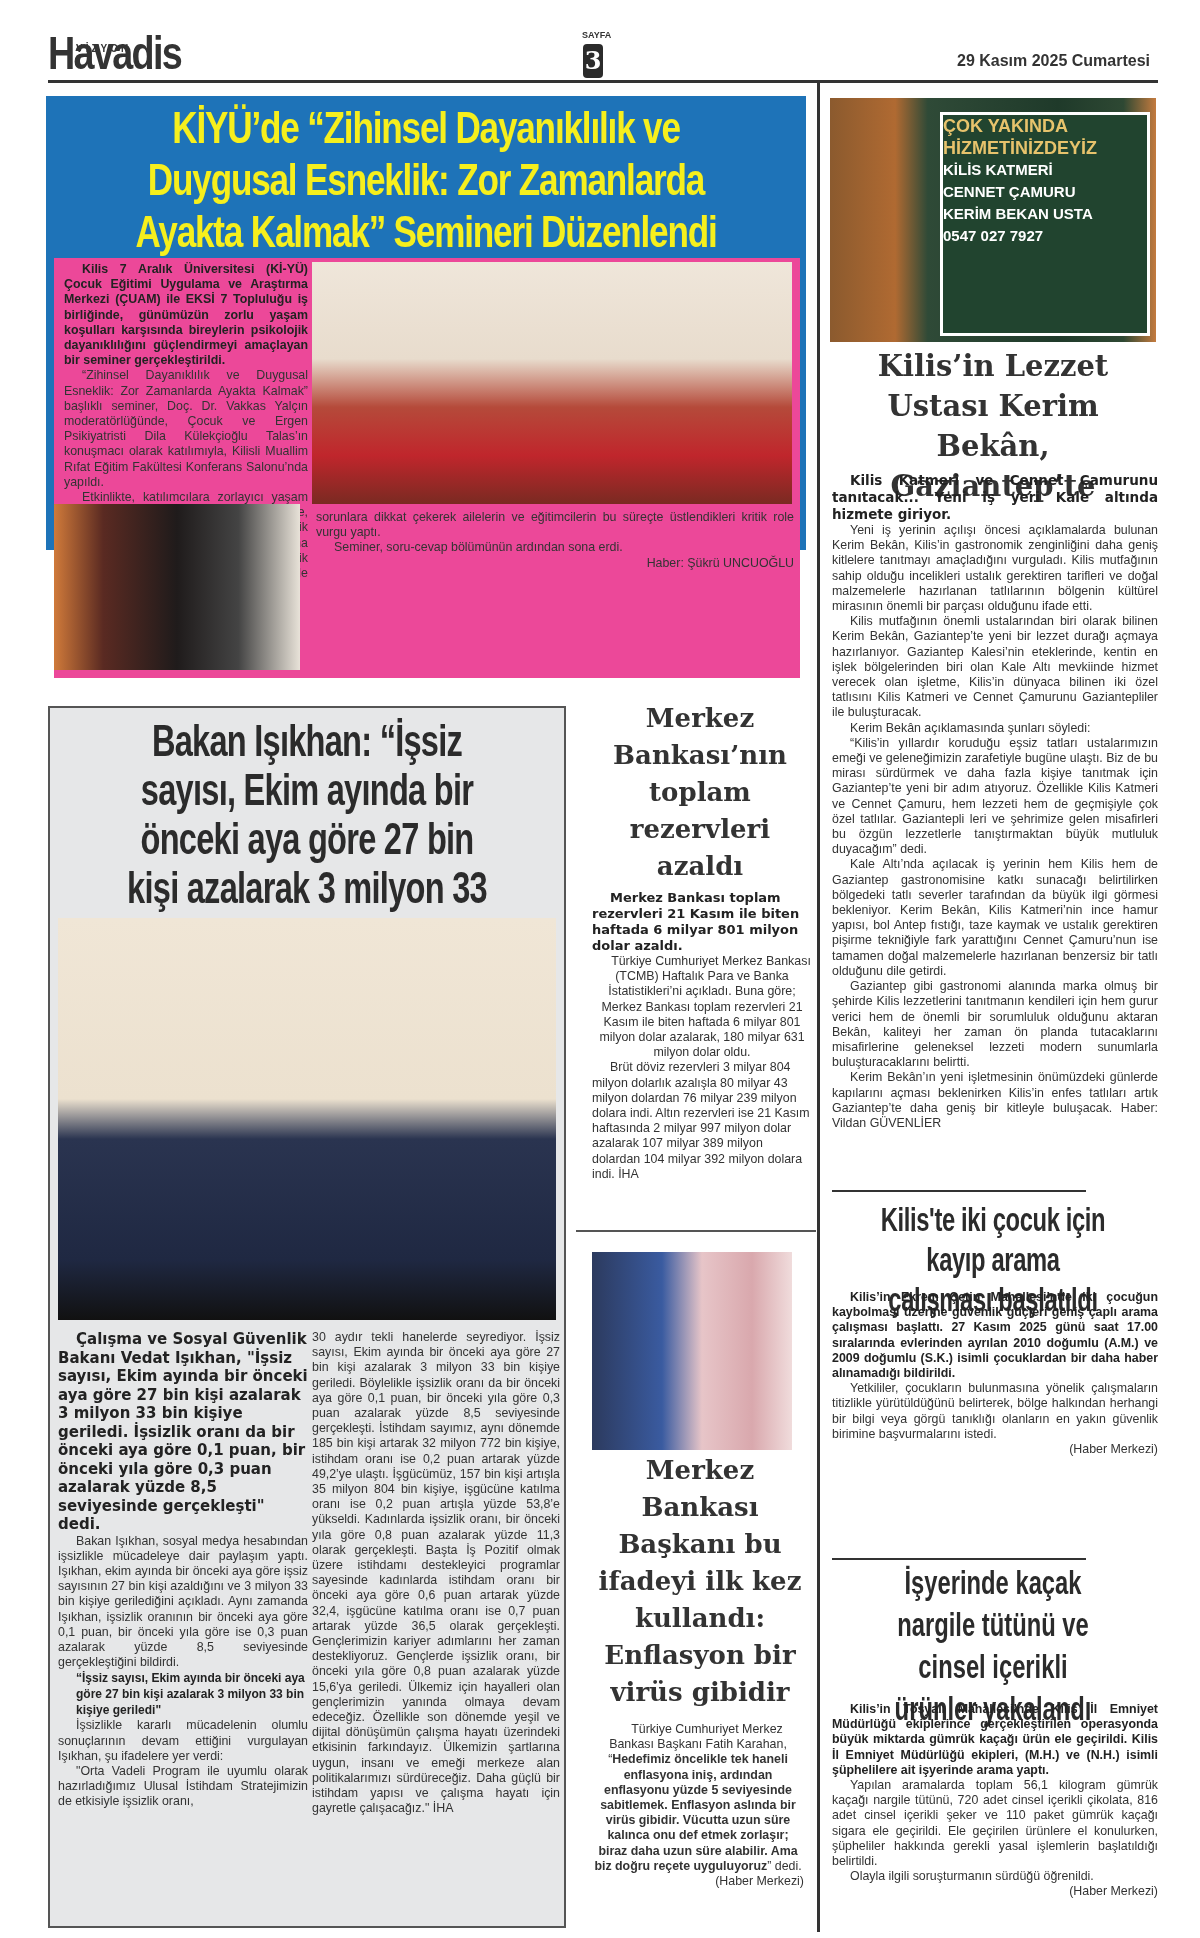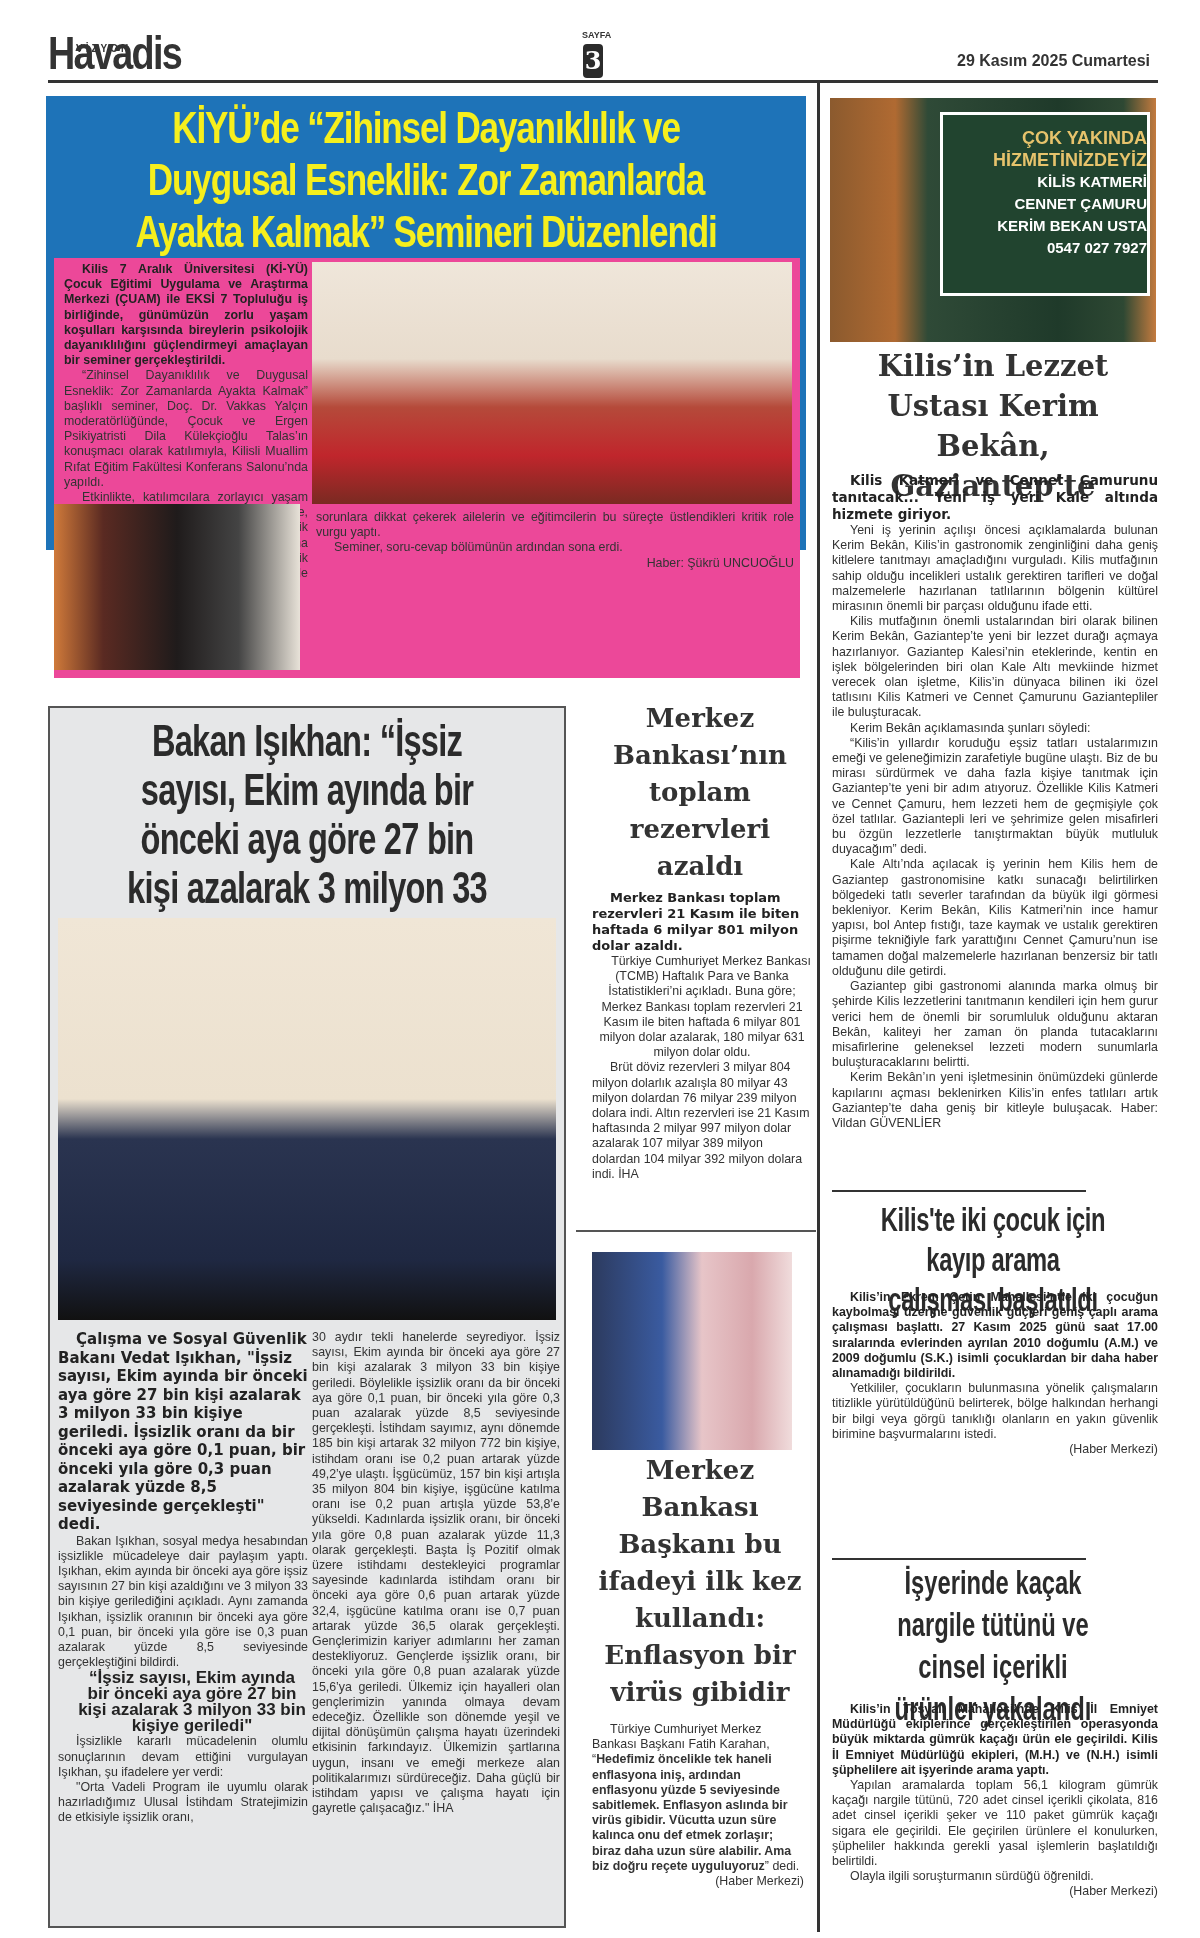--- a/index.html
+++ b/index.html
@@ -28,21 +28,21 @@
   #kiyu-box{left:46px;top:96px;width:760px;height:454px;background:#1e73b8;border:2px solid #1e73b8}
   #kiyu-inner{position:absolute;left:6px;top:160px;width:746px;height:420px;background:#ec4899}
   #kiyu-title{position:absolute;left:0;top:4px;width:756px;text-align:center;color:#f6ef1d;font-size:45px;line-height:52px;font-weight:bold;letter-spacing:-1.5px;transform:scaleX(.78);transform-origin:center top;width:756px}
   #kiyu-col1{position:absolute;left:10px;top:4px;width:244px}
   #kiyu-photo1{position:absolute;left:258px;top:4px;width:480px;height:242px;background:linear-gradient(180deg,#efe6da 0%,#e8dccd 40%,#b54a3a 60%,#c0262c 80%,#7a2a22 100%)}
   #kiyu-photo2{position:absolute;left:0;top:246px;width:246px;height:166px;background:linear-gradient(90deg,#d07a3a 0%,#5a2a22 20%,#1f1b1b 50%,#444 75%,#e8e2d8 100%)}
   #kiyu-col2{position:absolute;left:262px;top:252px;width:478px}
 
   
   #kerim-photo{left:830px;top:98px;width:326px;height:244px;background:linear-gradient(90deg,#8b5a2e 0%,#b06a32 20%,#2f4a37 30%,#1f3a2a 70%,#2e4833 90%,#c47b3f 100%)}
-  #kerim-sign{position:absolute;left:110px;top:14px;width:210px;height:184px;background:#21442f;border:3px solid #fff;color:#e7c36c;font-weight:bold;text-align:right;font-size:18px;line-height:22px;padding-top:12px}
+  #kerim-sign{position:absolute;left:110px;top:14px;width:210px;height:224px;background:#21442f;border:3px solid #fff;color:#e7c36c;font-weight:bold;text-align:left;font-size:18px;line-height:22px;}
   #kerim-sign .w{color:#fff;font-size:15px}
   #kerim-title{left:830px;top:346px;width:326px;font-size:29px;line-height:40px}
   #kerim-body{left:832px;top:472px;width:326px}
   #kerim-rule{left:832px;top:1190px;width:254px;height:2px;background:#333}
 
   
   #bakan-box{left:48px;top:706px;width:518px;height:1222px;background:#e6e7e8;border:2px solid #555}
   #bakan-title{position:absolute;left:0;top:8px;width:514px;text-align:center;font-size:44px;line-height:49px;font-weight:bold;color:#2b2b2b;transform:scaleX(.74);transform-origin:center top;letter-spacing:-1px}
   #bakan-photo{position:absolute;left:8px;top:210px;width:498px;height:402px;background:linear-gradient(180deg,#f0e6d6 0%,#ece1cf 45%,#2a3450 55%,#1f2842 85%,#111 100%)}
   #bakan-col1{position:absolute;left:8px;top:622px;width:250px}
@@ -118,41 +118,41 @@
   <p>Kerim Bekân’ın yeni işletmesinin önümüzdeki günlerde kapılarını açması beklenirken Kilis’in enfes tatlıları artık Gaziantep’te daha geniş bir kitleyle buluşacak. Haber: Vildan GÜVENLİER</p>
 </div>
 <div class="abs" id="kerim-rule"></div>
 
 <div class="abs" id="bakan-box">
   <div id="bakan-title">Bakan Işıkhan: “İşsiz sayısı, Ekim ayında bir önceki aya göre 27 bin kişi azalarak 3 milyon 33 bin kişiye geriledi”</div>
   <div id="bakan-photo" class="photo"></div>
   <div id="bakan-col1" class="body">
     <p class="lead" style="font-family:'DejaVu Sans',sans-serif;font-size:15px;line-height:18.5px;text-align:left">Çalışma ve Sosyal Güvenlik Bakanı Vedat Işıkhan, "İşsiz sayısı, Ekim ayında bir önceki aya göre 27 bin kişi azalarak 3 milyon 33 bin kişiye geriledi. İşsizlik oranı da bir önceki aya göre 0,1 puan, bir önceki yıla göre 0,3 puan azalarak yüzde 8,5 seviyesinde gerçekleşti" dedi.</p>
     <p>Bakan Işıkhan, sosyal medya hesabından işsizlikle mücadeleye dair paylaşım yaptı. Işıkhan, ekim ayında bir önceki aya göre işsiz sayısının 27 bin kişi azaldığını ve 3 milyon 33 bin kişiye gerilediğini açıkladı. Aynı zamanda Işıkhan, işsizlik oranının bir önceki aya göre 0,1 puan, bir önceki yıla göre ise 0,3 puan azalarak yüzde 8,5 seviyesinde gerçekleştiğini bildirdi.</p>
-    <p class="lead" style="font-size:17px;line-height:16px;padding-left:18px;text-indent:0;text-align:center">“İşsiz sayısı, Ekim ayında bir önceki aya göre 27 bin kişi azalarak 3 milyon 33 bin kişiye geriledi"</p>
+    <p class="lead" style="font-size:12px;line-height:16px;padding-left:18px;text-indent:0;text-align:left">“İşsiz sayısı, Ekim ayında bir önceki aya göre 27 bin kişi azalarak 3 milyon 33 bin kişiye geriledi"</p>
     <p>İşsizlikle kararlı mücadelenin olumlu sonuçlarının devam ettiğini vurgulayan Işıkhan, şu ifadelere yer verdi:</p>
     <p>"Orta Vadeli Program ile uyumlu olarak hazırladığımız Ulusal İstihdam Stratejimizin de etkisiyle işsizlik oranı,</p>
   </div>
   <div id="bakan-col2" class="body">
     <p class="noind">30 aydır tekli hanelerde seyrediyor. İşsiz sayısı, Ekim ayında bir önceki aya göre 27 bin kişi azalarak 3 milyon 33 bin kişiye geriledi. Böylelikle işsizlik oranı da bir önceki aya göre 0,1 puan, bir önceki yıla göre 0,3 puan azalarak yüzde 8,5 seviyesinde gerçekleşti. İstihdam sayımız, aynı dönemde 185 bin kişi artarak 32 milyon 772 bin kişiye, istihdam oranı ise 0,2 puan artarak yüzde 49,2’ye ulaştı. İşgücümüz, 157 bin kişi artışla 35 milyon 804 bin kişiye, işgücüne katılma oranı ise 0,2 puan artışla yüzde 53,8’e yükseldi. Kadınlarda işsizlik oranı, bir önceki yıla göre 0,8 puan azalarak yüzde 11,3 olarak gerçekleşti. Başta İş Pozitif olmak üzere istihdamı destekleyici programlar sayesinde kadınlarda istihdam oranı bir önceki aya göre 0,6 puan artarak yüzde 32,4, işgücüne katılma oranı ise 0,7 puan artarak yüzde 36,5 olarak gerçekleşti. Gençlerimizin kariyer adımlarını her zaman destekliyoruz. Gençlerde işsizlik oranı, bir önceki yıla göre 0,8 puan azalarak yüzde 15,6’ya geriledi. Ülkemiz için hayalleri olan gençlerimizin yanında olmaya devam edeceğiz. Özellikle son dönemde yeşil ve dijital dönüşümün çalışma hayatı üzerindeki etkisinin farkındayız. Ülkemizin şartlarına uygun, insanı ve emeği merkeze alan politikalarımızı sürdüreceğiz. Daha güçlü bir istihdam yapısı ve çalışma hayatı için gayretle çalışacağız." İHA</p>
   </div>
 </div>
 
 <div class="abs slab" id="mb-title">Merkez Bankası’nın toplam rezervleri azaldı</div>
 <div class="abs body" id="mb-body">
   <p class="lead" style="font-family:'DejaVu Sans',sans-serif;font-size:13px;line-height:16px;text-align:left">Merkez Bankası toplam rezervleri 21 Kasım ile biten haftada 6 milyar 801 milyon dolar azaldı.</p>
   <p style="text-align:center">Türkiye Cumhuriyet Merkez Bankası (TCMB) Haftalık Para ve Banka İstatistikleri’ni açıkladı. Buna göre; Merkez Bankası toplam rezervleri 21 Kasım ile biten haftada 6 milyar 801 milyon dolar azalarak, 180 milyar 631 milyon dolar oldu.</p>
   <p style="text-align:left">Brüt döviz rezervleri 3 milyar 804 milyon dolarlık azalışla 80 milyar 43 milyon dolardan 76 milyar 239 milyon dolara indi. Altın rezervleri ise 21 Kasım haftasında 2 milyar 997 milyon dolar azalarak 107 milyar 389 milyon dolardan 104 milyar 392 milyon dolara indi. İHA</p>
 </div>
 <div class="abs" id="mb-rule"></div>
 
 <div class="abs photo" id="mb-photo"></div>
 <div class="abs slab" id="mb2-title">Merkez Bankası Başkanı bu ifadeyi ilk kez kullandı: Enflasyon bir virüs gibidir</div>
 <div class="abs body" id="mb2-body">
-  <p style="text-align:left">
+  <p style="text-align:center">
     <span>Türkiye Cumhuriyet Merkez Bankası Başkanı Fatih Karahan, “</span><b>Hedefimiz öncelikle tek haneli enflasyona iniş, ardından enflasyonu yüzde 5 seviyesinde sabitlemek. Enflasyon aslında bir virüs gibidir. Vücutta uzun süre kalınca onu def etmek zorlaşır; biraz daha uzun süre alabilir. Ama biz doğru reçete uyguluyoruz</b><span>” dedi.</span>
   </p>
   <p class="right">(Haber Merkezi)</p>
 </div>
 
 <div class="abs" id="cocuk-title">Kilis'te iki çocuk için kayıp arama çalışması başlatıldı</div>
 <div class="abs body" id="cocuk-body">
   <p class="lead">Kilis’in Ekrem Çetin Mahallesi’nde iki çocuğun kaybolması üzerine güvenlik güçleri geniş çaplı arama çalışması başlattı. 27 Kasım 2025 günü saat 17.00 sıralarında evlerinden ayrılan 2010 doğumlu (A.M.) ve 2009 doğumlu (S.K.) isimli çocuklardan bir daha haber alınamadığı bildirildi.</p>
   <p>Yetkililer, çocukların bulunmasına yönelik çalışmaların titizlikle yürütüldüğünü belirterek, bölge halkından herhangi bir bilgi veya görgü tanıklığı olanların en yakın güvenlik birimine başvurmalarını istedi.</p>
   <p class="right">(Haber Merkezi)</p>

